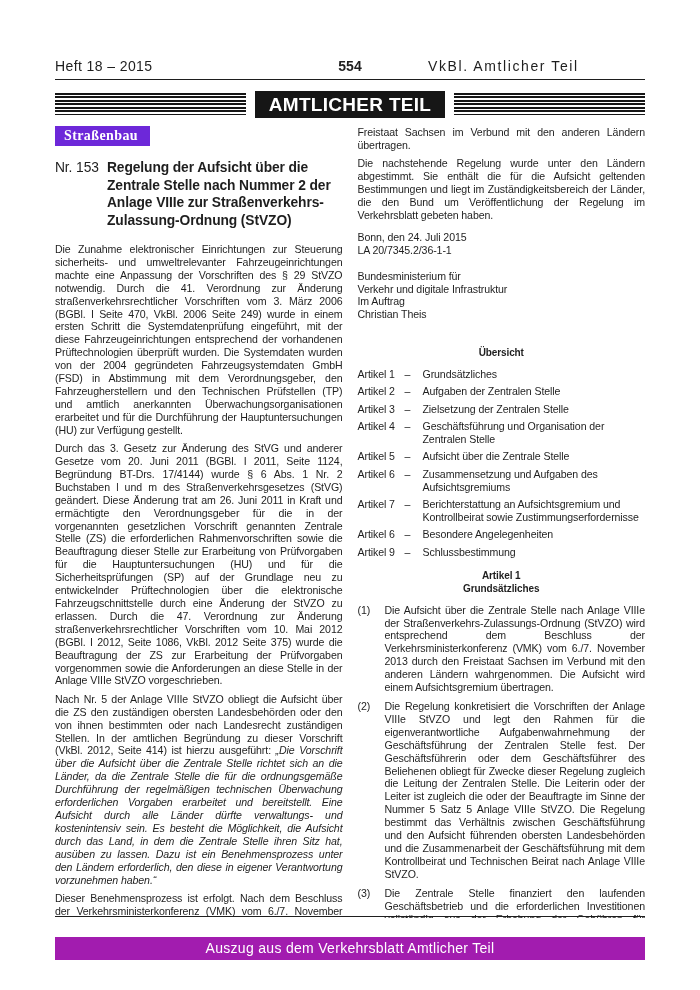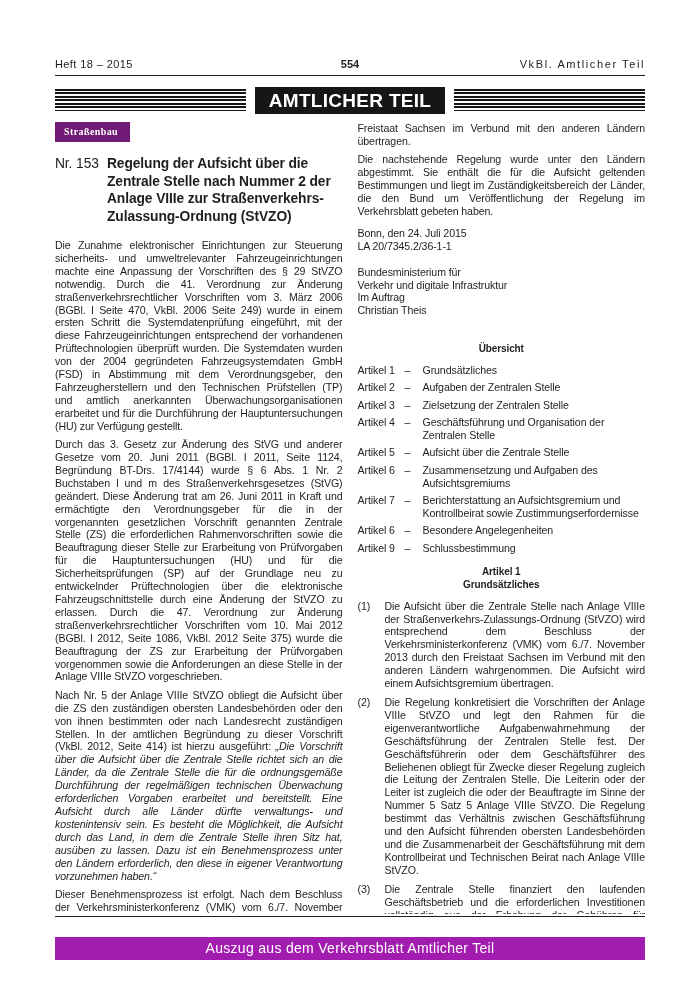--- a/index.html
+++ b/index.html
@@ -3,41 +3,41 @@
 <meta charset="utf-8">
 <style>
   html,body { margin:0; padding:0; background:#ffffff; }
   .page {
     position:relative; width:700px; height:990px; background:#ffffff;
     font-family:"Liberation Sans", sans-serif; color:#1e1e1e; overflow:hidden;
   }
   .content { position:absolute; left:55px; right:55px; top:58px; }
 
   
-  .runhead { display:flex; align-items:baseline; font-size:11px;
+  .runhead { display:flex; align-items:baseline; font-size:14px;
              border-bottom:1.4px solid #1e1e1e; padding-bottom:5px; }
   .runhead .issue { flex:1; text-align:left; letter-spacing:0.4px; }
   .runhead .pagenum { flex:0 0 auto; font-weight:bold; }
-  .runhead .section { flex:1; text-align:right; letter-spacing:1.6px; }
+  .runhead .section { flex:1; text-align:center; letter-spacing:1.6px; }
 
   
   .banner { margin-top:11px; display:flex; align-items:center; gap:9px; height:27px; }
   .hlines { flex:1; height:24px;
     background:repeating-linear-gradient(#161616 0px, #161616 1.7px, #ffffff 1.7px, #ffffff 3.45px); }
   .banner-box { background:#161616; color:#ffffff; font-weight:bold; font-size:19px;
     height:27px; line-height:27px; padding:0 14px; letter-spacing:0.3px; white-space:nowrap; }
 
   
   .columns { margin-top:8px; display:flex; gap:15px; height:792px; overflow:hidden; }
   .col { flex:1; min-width:0; font-size:10.6px; line-height:12.9px;
          letter-spacing:-0.1px; text-align:justify; }
   .col p { margin:0 0 5.5px 0; hyphens:auto; -webkit-hyphens:auto; }
 
-  .category { display:inline-block; background:#701a75; color:#ffffff;
-    font-family:"Liberation Serif", serif; font-weight:bold; font-size:10px;
+  .category { display:inline-block; background:#6d28d9; color:#ffffff;
+    font-family:"Liberation Serif", serif; font-weight:bold; font-size:14px;
     line-height:17px; padding:1px 12px 2px 9px; letter-spacing:0.4px; }
 
   .article-head { display:flex; margin-top:13px; text-align:left;
     font-size:13.8px; line-height:17.5px; }
   .article-nr { width:52px; flex-shrink:0; }
   .article-title { flex:1; font-weight:bold; hyphens:auto; -webkit-hyphens:auto; }
 
   .first-body { margin-top:14px !important; }
   .quote { font-style:italic; }
 

